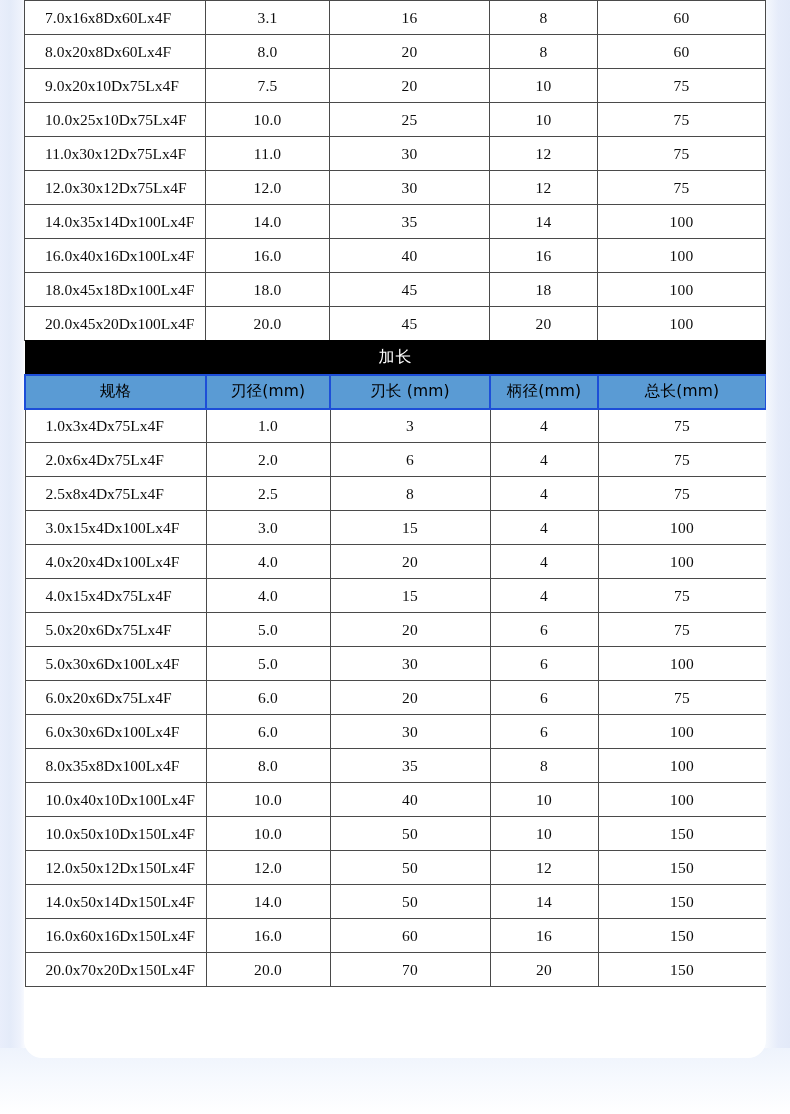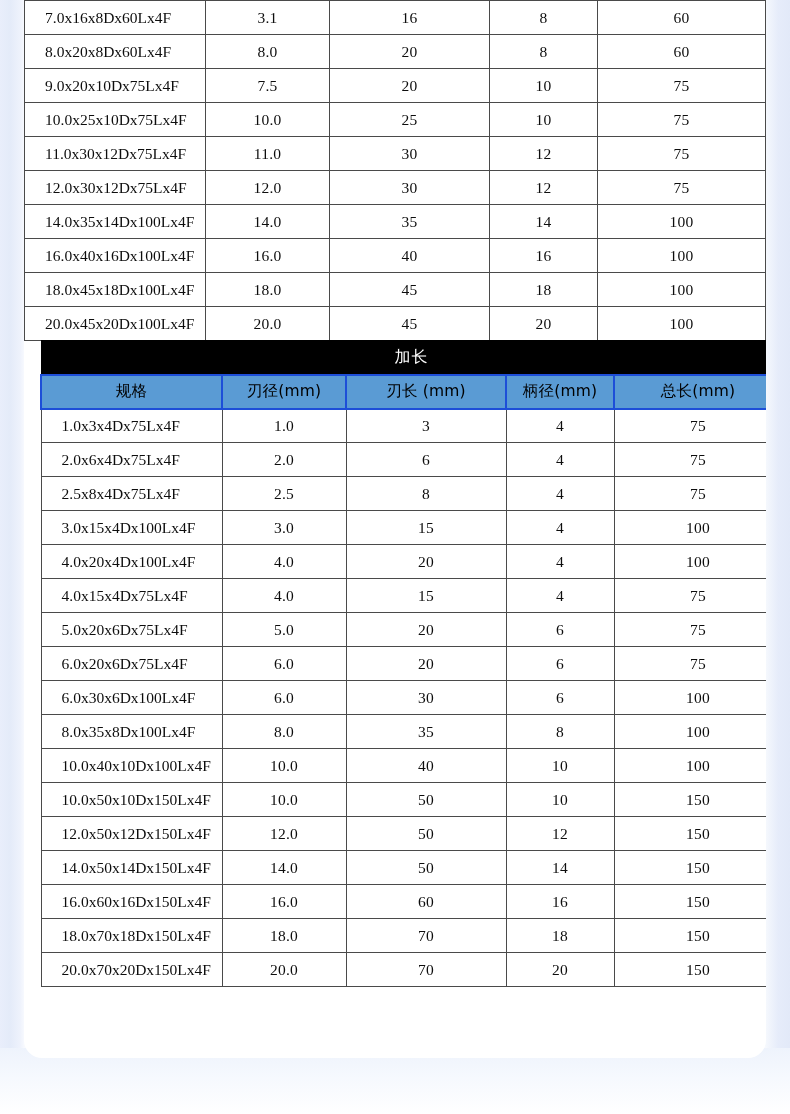--- a/index.html
+++ b/index.html
@@ -202,21 +202,21 @@
         <tr>
           <td class="spec-cell">20.0x45x20Dx100Lx4F</td>
           <td>20.0</td>
           <td>45</td>
           <td>20</td>
           <td>100</td>
         </tr>
       </tbody>
   </table>
 
-  <table class="spec-table" id="table-bottom" style="top: 360px; margin-left: 16px;">
+  <table class="spec-table" id="table-bottom" style="top: 360px;">
     <colgroup>
       <col class="c-spec">
         <col class="c-dia">
         <col class="c-len">
         <col class="c-shank">
         <col class="c-total">
     </colgroup>
     <thead>
       <tr class="section-banner">
         <td colspan="5">加长</td>
@@ -273,20 +273,27 @@
           <td>75</td>
         </tr>
         <tr>
           <td class="spec-cell">5.0x20x6Dx75Lx4F</td>
           <td>5.0</td>
           <td>20</td>
           <td>6</td>
           <td>75</td>
         </tr>
         <tr>
+          <td class="spec-cell">5.0x30x6Dx100Lx4F</td>
+          <td>5.0</td>
+          <td>30</td>
+          <td>6</td>
+          <td>100</td>
+        </tr>
+        <tr>
           <td class="spec-cell">6.0x20x6Dx75Lx4F</td>
           <td>6.0</td>
           <td>20</td>
           <td>6</td>
           <td>75</td>
         </tr>
         <tr>
           <td class="spec-cell">6.0x30x6Dx100Lx4F</td>
           <td>6.0</td>
           <td>30</td>
@@ -329,27 +336,20 @@
           <td>150</td>
         </tr>
         <tr>
           <td class="spec-cell">16.0x60x16Dx150Lx4F</td>
           <td>16.0</td>
           <td>60</td>
           <td>16</td>
           <td>150</td>
         </tr>
         <tr>
-          <td class="spec-cell">18.0x70x18Dx150Lx4F</td>
-          <td>18.0</td>
-          <td>70</td>
-          <td>18</td>
-          <td>150</td>
-        </tr>
-        <tr>
           <td class="spec-cell">20.0x70x20Dx150Lx4F</td>
           <td>20.0</td>
           <td>70</td>
           <td>20</td>
           <td>150</td>
         </tr>
       </tbody>
   </table>
 
 </div>

